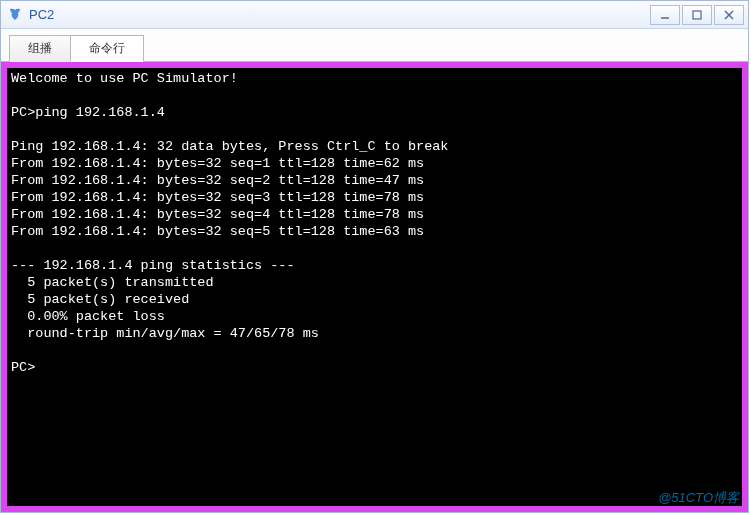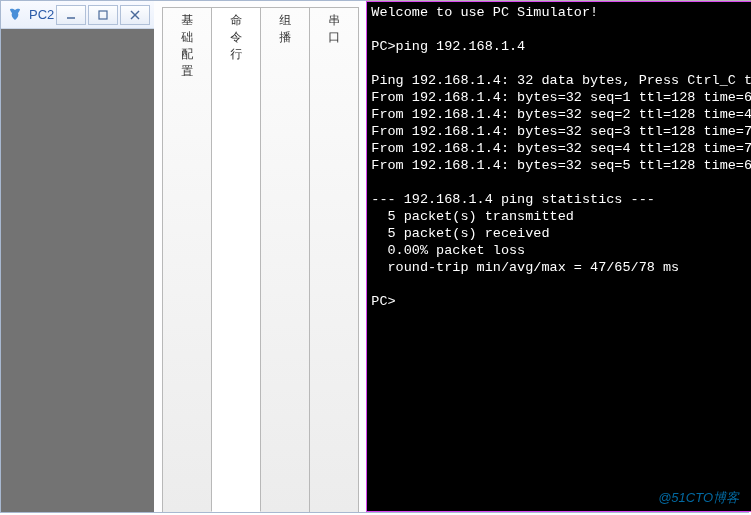--- a/index.html
+++ b/index.html
@@ -8,23 +8,23 @@
       background: #fff;
       width: 751px;
       height: 515px;
       overflow: hidden;
       position: relative;
     }
     .window {
       border: 1px solid #a8b8d0;
       width: 749px;
       height: 513px;
-      background: #737373;
+      background: #c4b5fd;
       display: flex;
-      flex-direction: row;
+      flex-direction: column;
     }
     .titlebar {
       background: linear-gradient(#f8faff, #eaf0fb);
       height: 28px;
       display: flex;
       align-items: center;
       border-bottom: 1px solid #c8d4e6;
       padding: 0 4px 0 6px;
     }
     .titlebar .app-icon {
@@ -92,21 +92,21 @@
     .terminal {
       flex: 1;
       background: #000;
       color: #fff;
       font-family: "Consolas", "Courier New", monospace;
       font-size: 13.5px;
       line-height: 17px;
       padding: 2px 4px;
       white-space: pre;
       overflow: hidden;
-      border: 1px solid #d946ef;
+      border: 6px solid #d946ef;
       margin: 0;
     }
     .watermark {
       position: absolute;
       right: 12px;
       bottom: 8px;
       color: #0369a1;
       font-size: 13px;
       font-style: italic;
       pointer-events: none;
@@ -137,24 +137,22 @@
       <div class="win-btn">
         <svg width="10" height="10" viewBox="0 0 10 10">
             <line x1="1" y1="1" x2="9" y2="9" stroke="#4a6a9a" stroke-width="1.5"></line>
             <line x1="9" y1="1" x2="1" y2="9" stroke="#4a6a9a" stroke-width="1.5"></line>
           </svg>
       </div>
     </div>
   </div>
 
   <div class="tabs">
-    <div class="tab">基础配置</div>
+    <div class="tab">组播</div>
     <div class="tab active">命令行</div>
-    <div class="tab">组播</div>
-    <div class="tab">串口</div>
   </div>
 
   <div class="terminal-wrap">
     <pre class="terminal" id="terminal">Welcome to use PC Simulator!
 
 PC&gt;ping 192.168.1.4
 
 Ping 192.168.1.4: 32 data bytes, Press Ctrl_C to break
 From 192.168.1.4: bytes=32 seq=1 ttl=128 time=62 ms
 From 192.168.1.4: bytes=32 seq=2 ttl=128 time=47 ms

